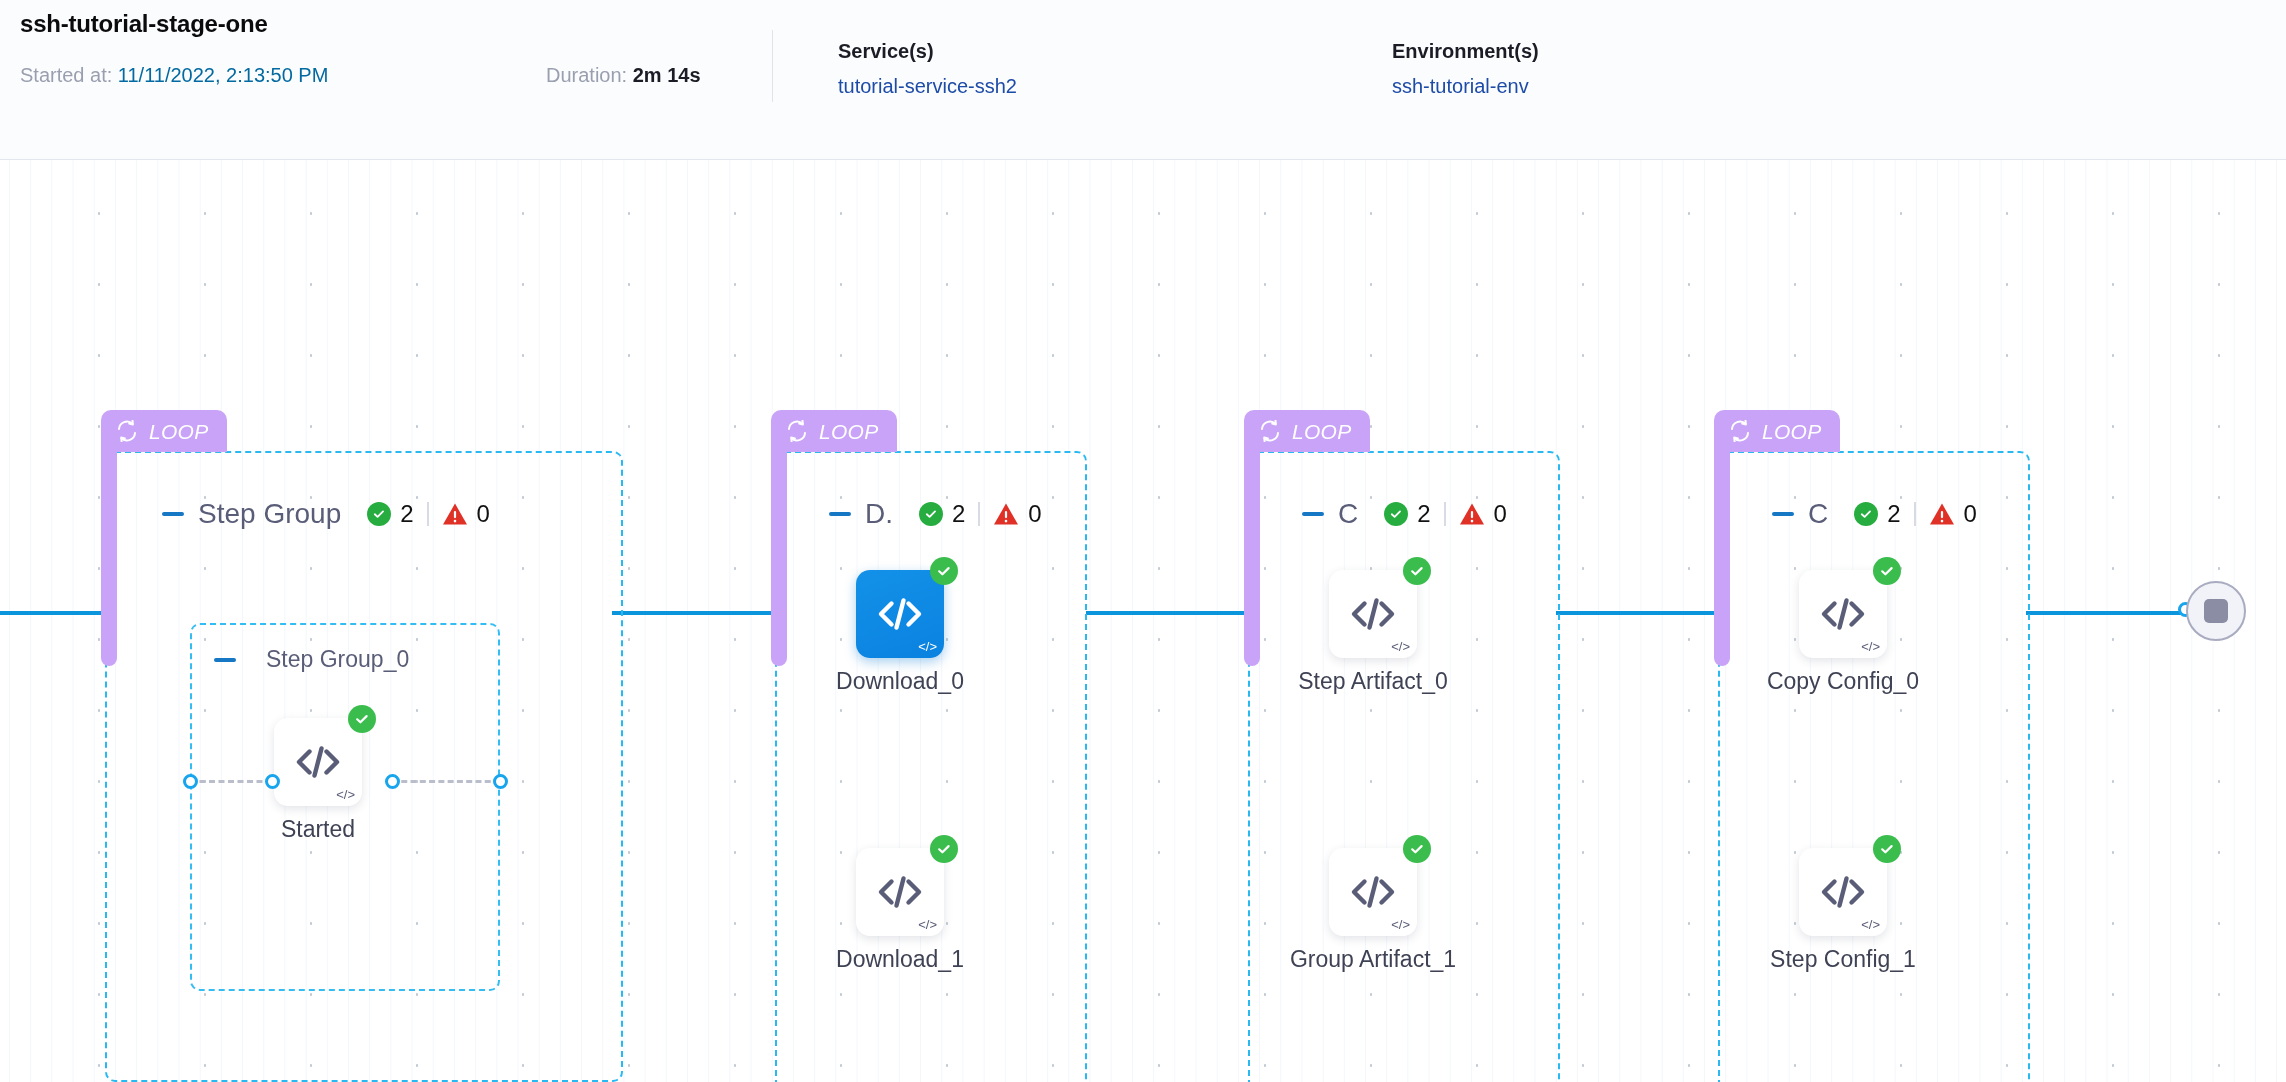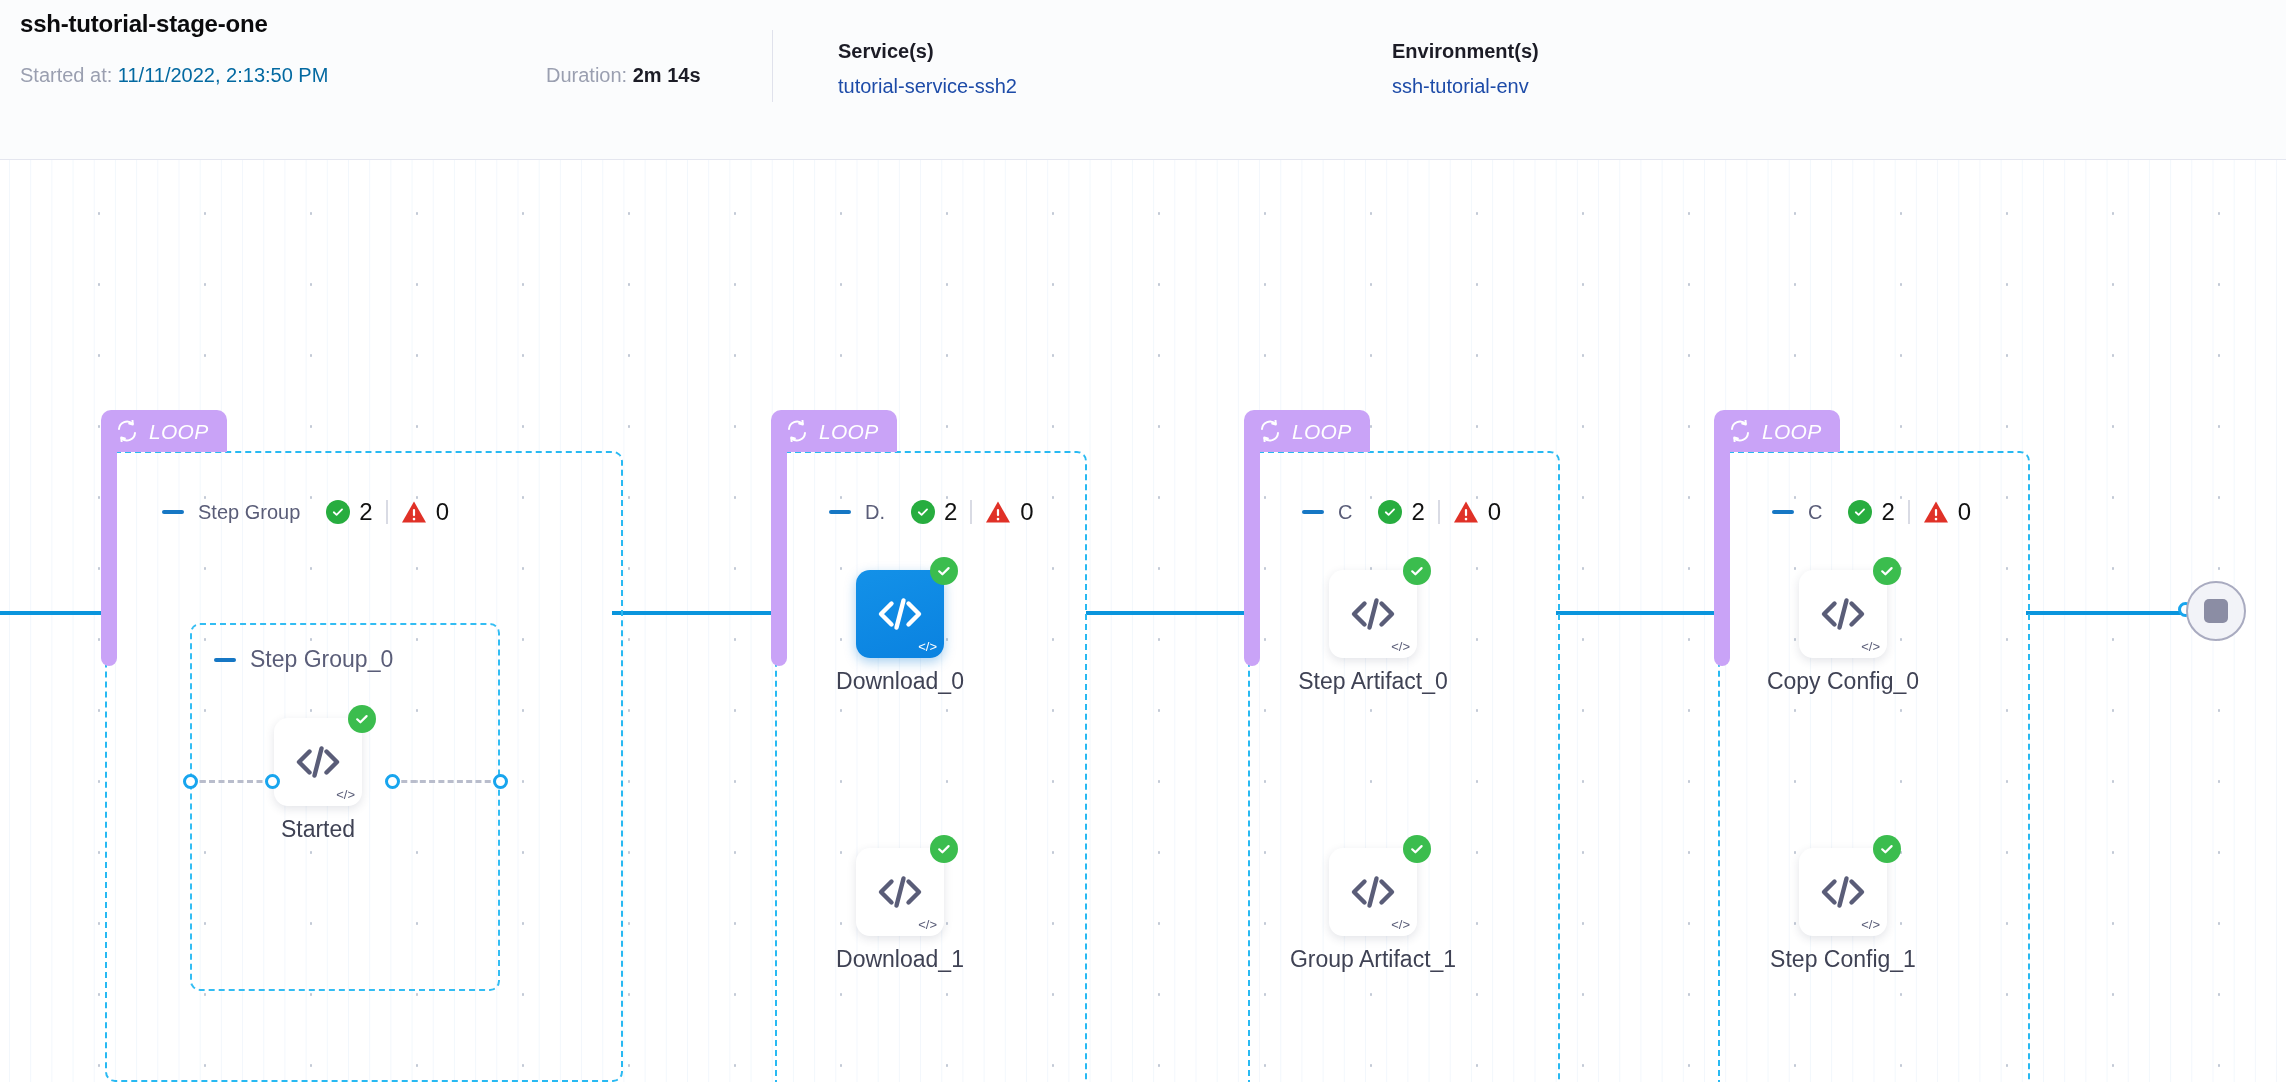--- a/index.html
+++ b/index.html
@@ -147,25 +147,25 @@
   }
   .collapse-dash {
     width: 22px;
     height: 4px;
     border-radius: 2px;
     background: #1677c4;
     flex: none;
     cursor: pointer;
   }
   .group-name {
-    font-size: 20px;
+    font-size: 28px;
     color: #5a5d78;
     line-height: 1;
   }
-  .group-name.sm { font-size: 23px; }
+  .group-name.sm { font-size: 23px; margin-left: 16px; }
 
   .counts { display: flex; align-items: center; gap: 9px; margin-left: 12px; }
   .count-val { font-size: 24px; color: #111; line-height: 1; }
   .count-sep { width: 2px; height: 24px; background: #d9dbe4; margin: 0 4px; }
 
   .ok-dot {
     width: 24px; height: 24px; border-radius: 50%;
     background: #27ad3f; display: flex; align-items: center;
     justify-content: center; flex: none;
   }

